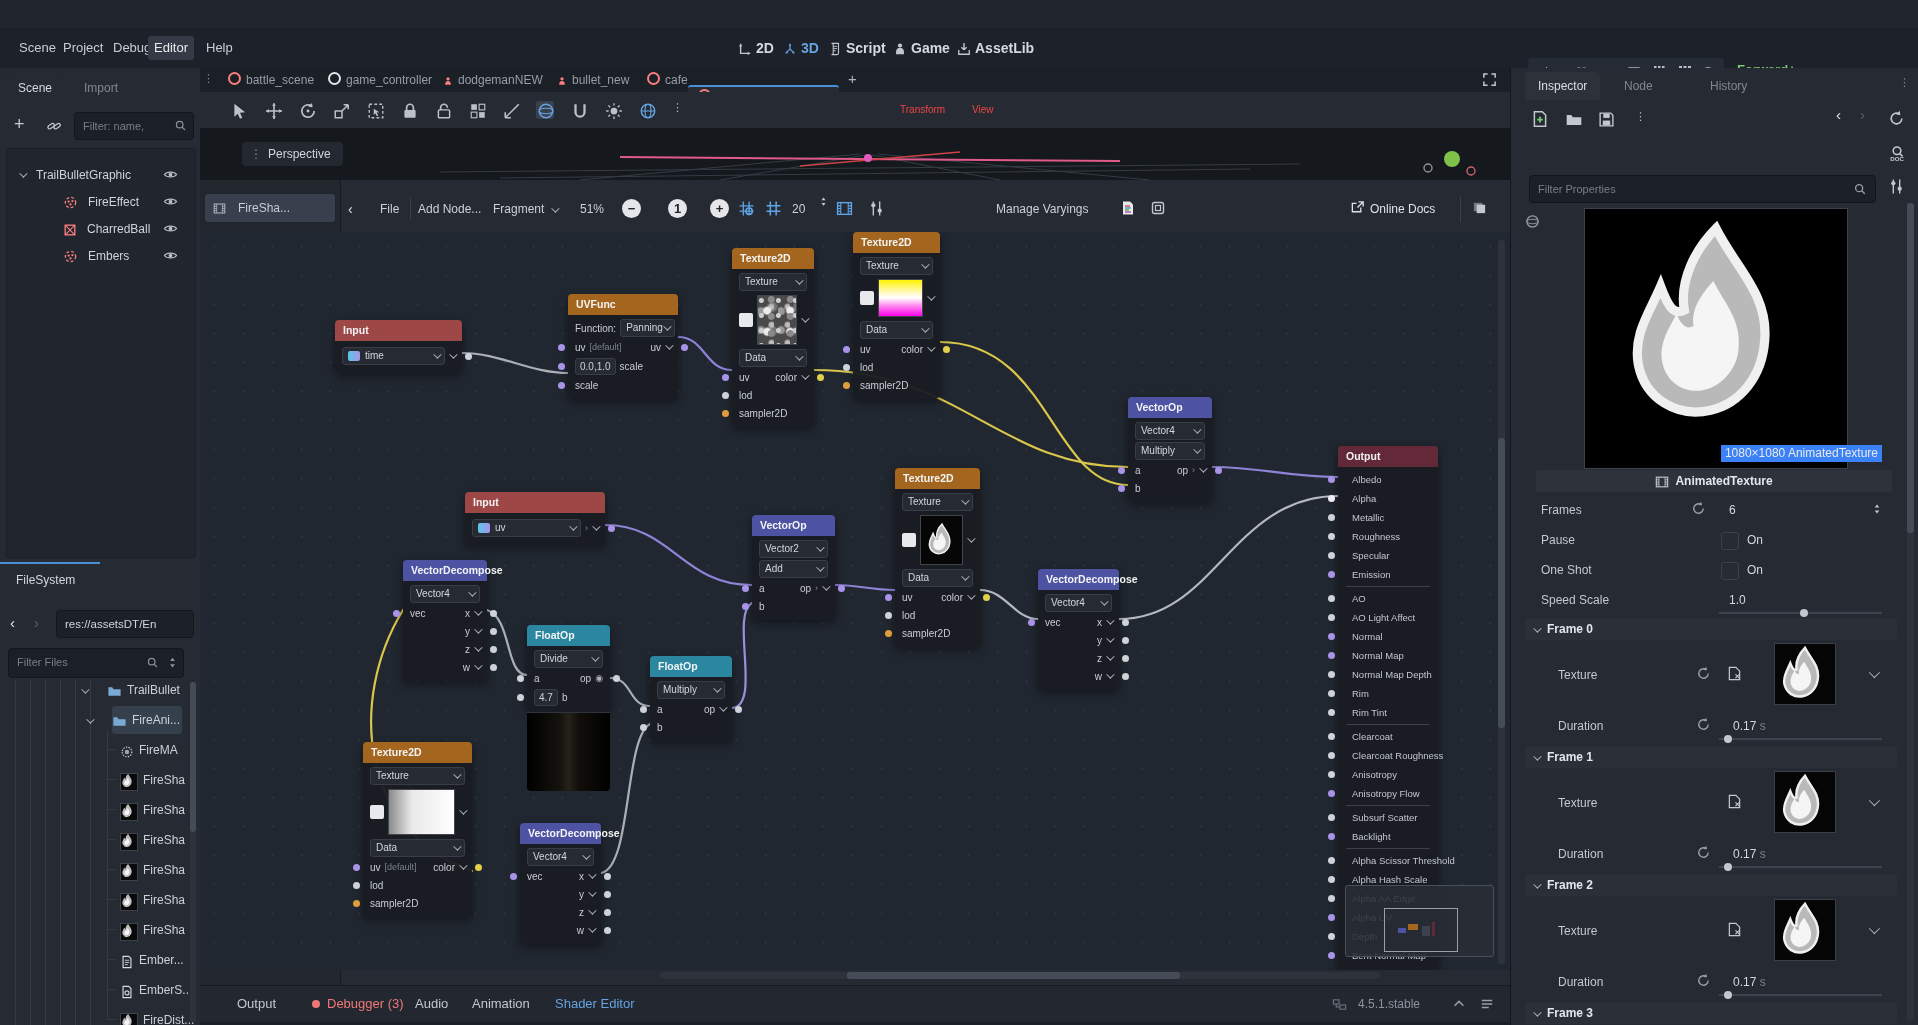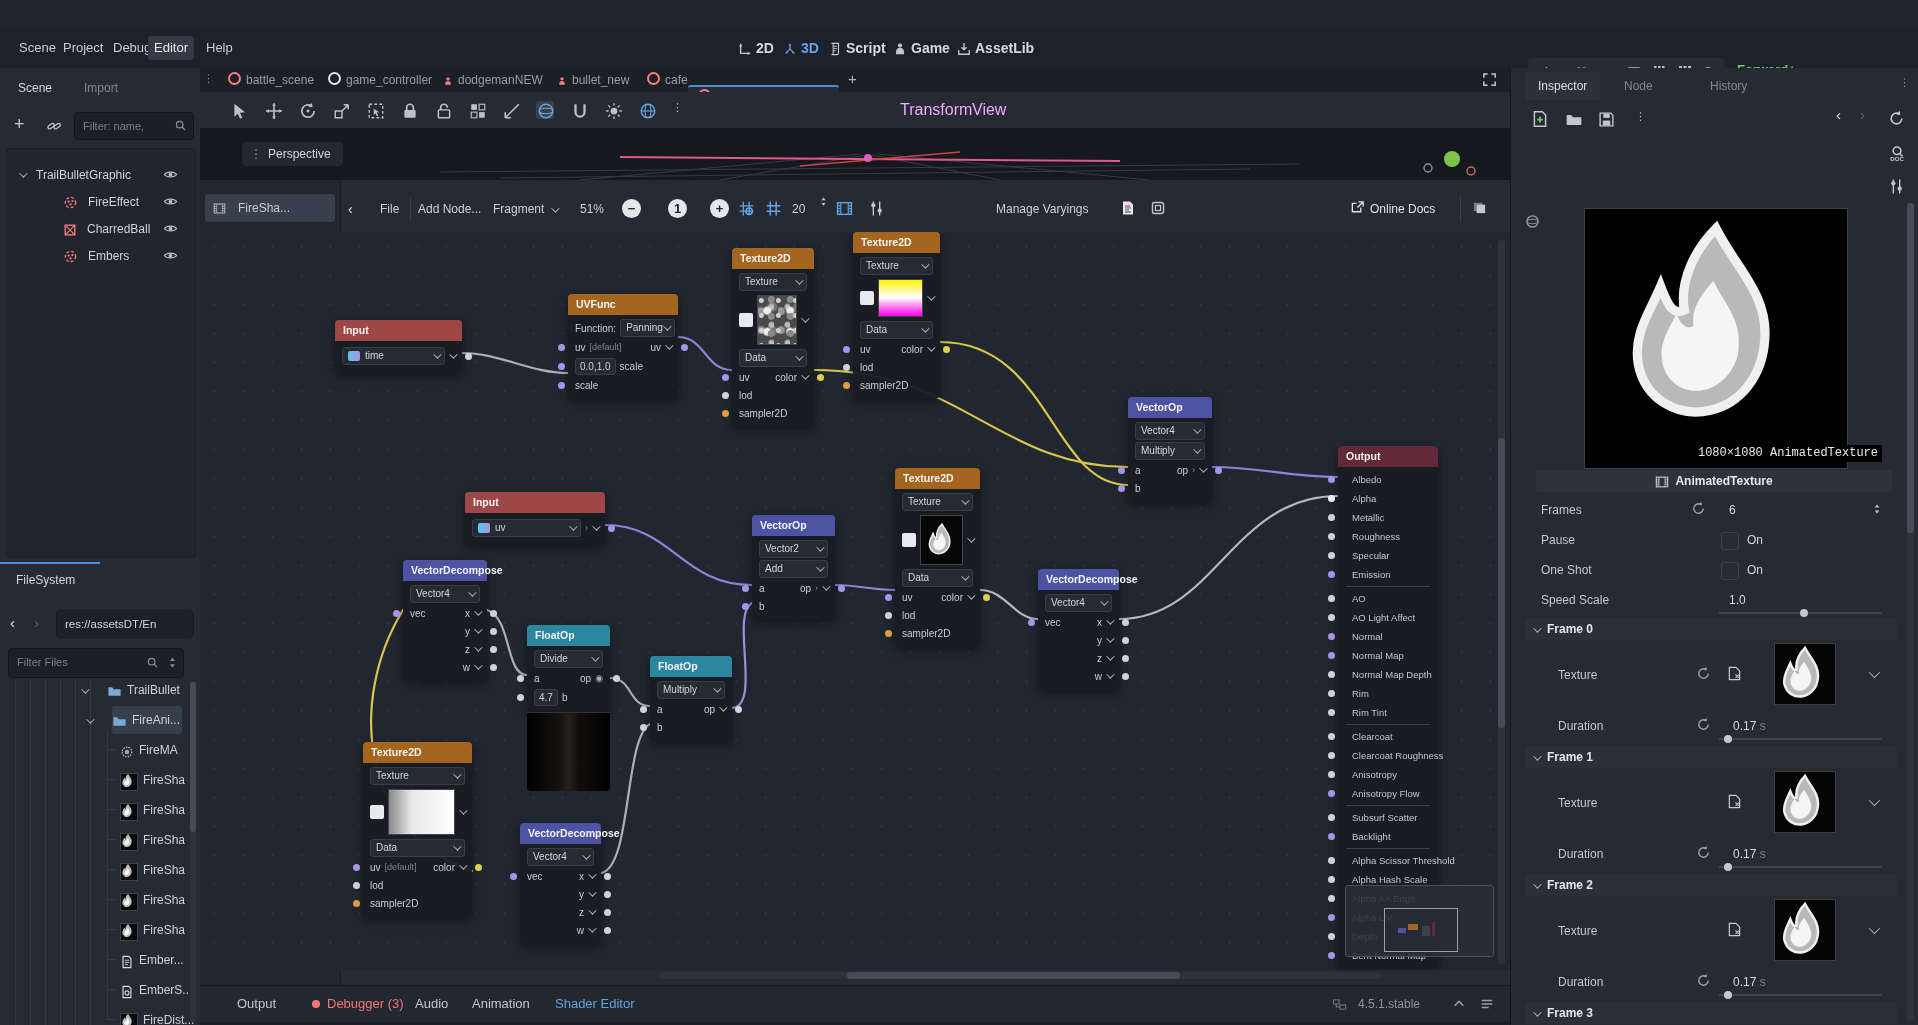--- a/index.html
+++ b/index.html
@@ -39,21 +39,21 @@
   .scroll-thumb{position:absolute;background:#454c57;border-radius:3px;}
   
   #center{left:200px;top:68px;width:1310px;height:957px;background:#1b1f26;}
   .stab{position:absolute;top:0;height:24px;line-height:24px;font-size:12px;color:#989da6;white-space:nowrap;}
   .stab .dot{display:inline-block;width:9px;height:9px;border-radius:50%;border:2px solid currentColor;vertical-align:-1px;margin-right:5px;}
   .stab.active{color:#dfe2e7;background:#262b34;border-top:2px solid #4a90d9;height:22px;line-height:21px;padding:0 10px;border-radius:3px 3px 0 0;}
   #vtoolbar{position:absolute;left:0;top:24px;width:1310px;height:36px;background:#262b33;border-bottom:1px solid #171b21;}
   .vt-ic{position:absolute;top:9px;width:18px;height:18px;color:#bdc2ca;}
   .vt-ic.blue{color:#66a3e0;}
   .vt-ic.activebg{background:#39414d;border-radius:3px;}
-  .vt-menu{position:absolute;top:8px;height:20px;line-height:20px;font-size:16px;color:#f0abfc;}
+  .vt-menu{position:absolute;top:8px;height:20px;line-height:20px;font-size:10px;color:#ef4444;}
   #viewport{position:absolute;left:0;top:60px;width:1310px;height:52px;background:#15181d;overflow:hidden;}
   #persp{position:absolute;left:42px;top:14px;height:24px;background:rgba(38,43,51,.92);border-radius:4px;color:#d2d5db;font-size:12px;line-height:24px;padding:0 12px 0 8px;}
   #shaderpanel{position:absolute;left:0;top:112px;width:1310px;height:810px;background:#262b33;}
   #shaderfiles{position:absolute;left:0;top:0;width:140px;height:810px;background:#22262d;border-right:1px solid #171b21;}
   .sfile{position:absolute;left:5px;width:130px;height:28px;line-height:28px;font-size:12px;color:#c8ccd3;white-space:nowrap;overflow:hidden;}
   .sfile.selected{background:#37404c;border-radius:3px;}
   .sfile .ic{margin:0 6px 0 8px;color:#aeb3bb;}
   #stoolbar{position:absolute;left:140px;top:6px;width:1170px;height:46px;border-bottom:1px solid #171b21;}
   .st-item{position:absolute;top:12px;height:22px;line-height:22px;font-size:12px;color:#ccd0d7;}
   .st-icon{position:absolute;top:14px;width:18px;height:18px;color:#c3c8cf;}
@@ -100,22 +100,22 @@
   .sb-item{position:absolute;top:0;height:36px;line-height:36px;font-size:13px;color:#c3c7ce;}
   .sb-item.err{color:#f07878;} .sb-item.active{color:#66a3e0;}
   #version{position:absolute;top:0;height:36px;line-height:36px;color:#8d939c;font-size:12px;}
   
   #inspector{left:1510px;top:68px;width:408px;height:957px;background:#262b33;border-left:1px solid #14171d;}
   .itab{position:absolute;top:4px;height:28px;line-height:28px;padding:0 13px;font-size:12px;color:#82878f;}
   .itab.active{color:#dbdee3;background:#2c313a;border-radius:4px 4px 0 0;}
   .ibtn{position:absolute;color:#c3c8cf;}
   .ifield{position:absolute;background:#1c2128;border:1px solid #14181d;border-radius:4px;}
   #ipreview{position:absolute;left:73px;top:140px;width:262px;height:259px;background:#000;border:1px solid #3c424b;}
-  #icaption{position:absolute;top:377px;height:17px;line-height:17px;right:37px;background:#000000;color:#e8e9ec;
-            font-family:Liberation Mono, monospace;font-size:12px;padding:0 4px;}
+  #icaption{position:absolute;top:377px;height:17px;line-height:17px;right:37px;background:#3b82f6;color:#e8e9ec;
+            font-family:Liberation Sans, sans-serif;font-size:12px;padding:0 4px;}
   #iclassbar{position:absolute;left:25px;top:402px;width:356px;height:22px;background:#2d323b;border-radius:3px;
              text-align:center;font-weight:bold;font-size:12px;color:#e4e6ea;line-height:22px;}
   .prop-label{position:absolute;left:30px;font-size:12px;color:#c3c7ce;height:20px;line-height:20px;}
   .prop-val{position:absolute;font-size:12px;color:#d5d8de;height:20px;line-height:20px;}
   .cb{position:absolute;width:16px;height:16px;background:#272c34;border:1px solid #3b414b;border-radius:3px;}
   .slider{position:absolute;height:2px;background:#3e444d;}
   .slider .dot{position:absolute;top:-3px;width:8px;height:8px;border-radius:50%;background:#c3c7ce;}
   .fsec{position:absolute;left:14px;width:372px;height:22px;background:#2a2f38;border-radius:3px;
         font-weight:bold;font-size:12px;color:#e4e6ea;line-height:22px;}
   .fthumb{position:absolute;width:60px;height:60px;background:#050505;border:1px solid #3a3f48;display:flex;align-items:center;justify-content:center;}
@@ -1224,20 +1224,28 @@
           <use href="#s-reload"></use>
         </svg>
       </span>
 
     <span class="ibtn ic" style="left:377px;top:76px">
         <svg width="18" height="18">
           <use href="#s-docsearch"></use>
         </svg>
       </span>
 
+    <div class="filterbox" style="left:18px;top:107px;width:345px;height:26px">
+      <span class="ph">Filter Properties</span>
+      <span class="ic abs" style="right:8px;top:6px;color:#9aa0a8">
+          <svg width="14" height="14">
+            <use href="#s-search"></use>
+          </svg>
+        </span>
+    </div>
     <span class="ibtn ic" style="left:377px;top:110px">
         <svg width="17" height="17">
           <use href="#s-sliders"></use>
         </svg>
       </span>
 
     <span class="ibtn ic" style="left:14px;top:146px;color:#9aa0a8">
         <svg width="15" height="15">
           <use href="#s-sphere"></use>
         </svg>

